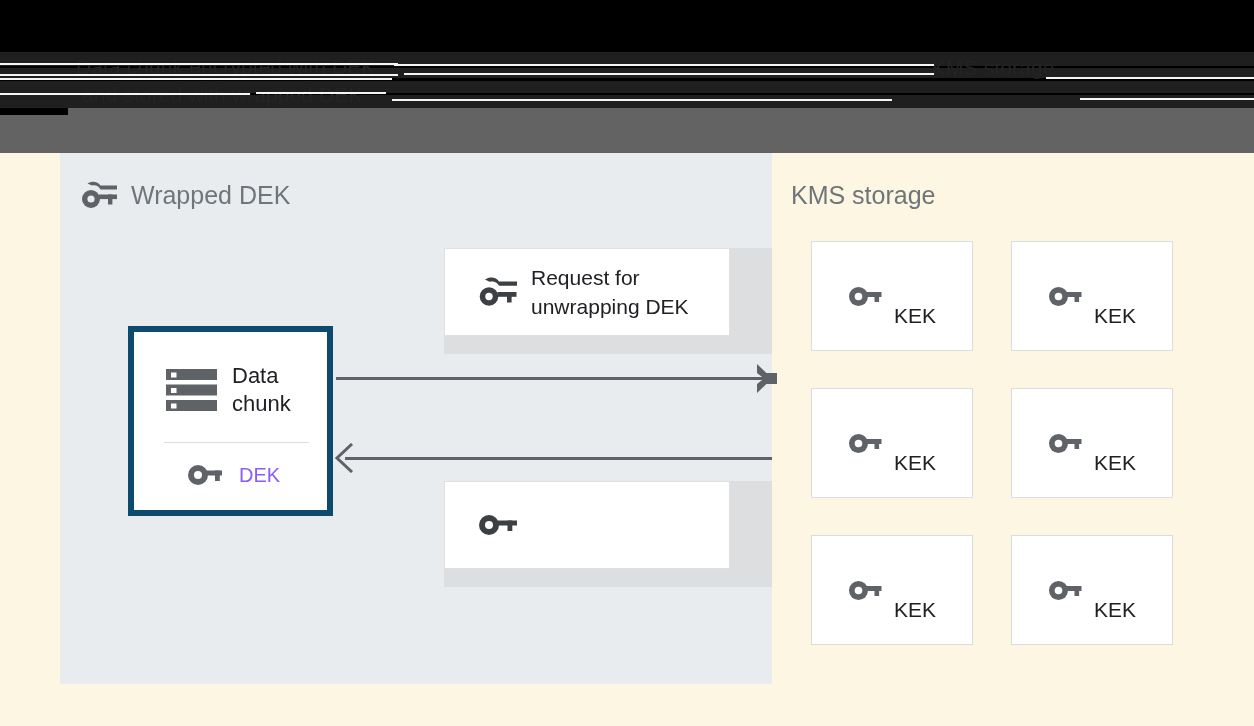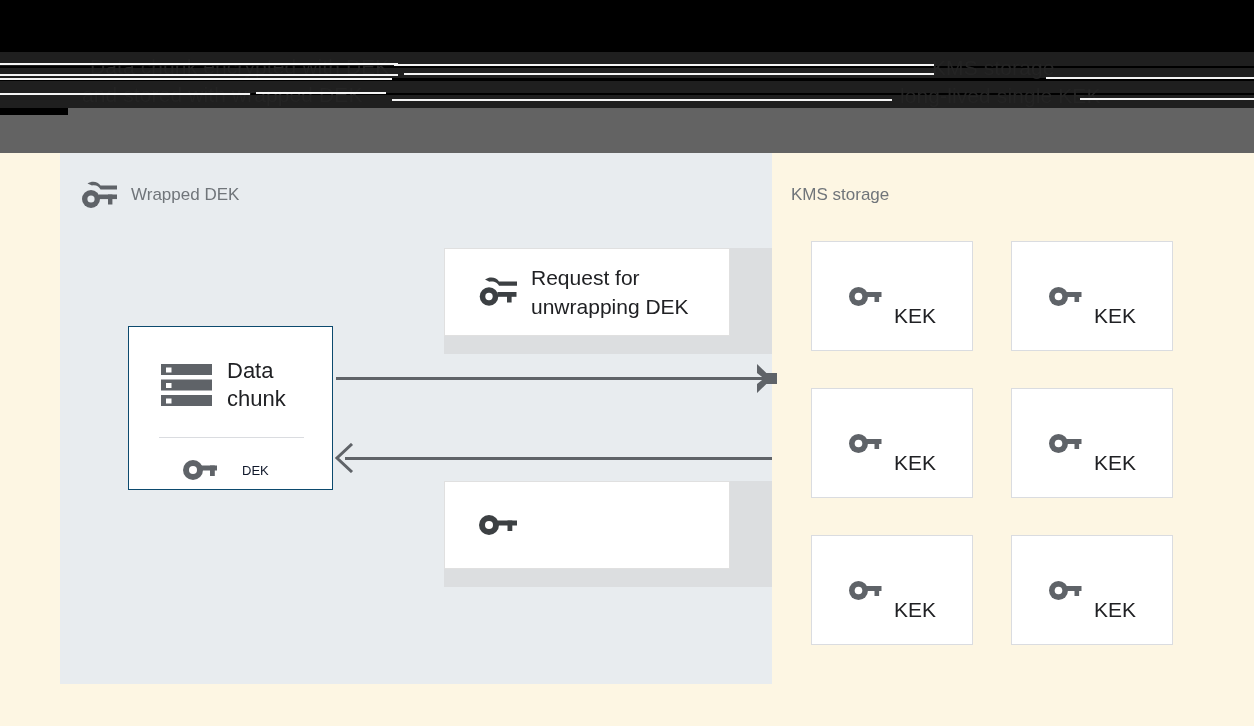--- a/index.html
+++ b/index.html
@@ -43,21 +43,21 @@
   .hs4 { top: 43px; height: 13px; }
 
   .header-text {
     position: absolute;
     color: #242424;
     font-size: 21px;
     line-height: 26px;
     white-space: nowrap;
     letter-spacing: .1px;
   }
-  .ht-left-1  { left: 90px;  top: 54px; }
+  .ht-left-1  { left: 76px;  top: 54px; }
   .ht-left-2  { left: 82px;  top: 82px; }
   .ht-right-1 { left: 932px; top: 55px; }
   .ht-right-2 { left: 900px; top: 83px; }
 
   .scanline {
     position: absolute;
     background: #f4f4f4;
     height: 2px;
   }
   .sl1 { left: 0;   top: 63px;  width: 398px; }
@@ -96,41 +96,41 @@
   .left-panel {
     position: absolute;
     left: 60px; top: 153px;
     width: 712px; height: 531px;
     background: #e8ecef;
   }
 
   .panel-title {
     position: absolute;
     color: #70757a;
-    font-size: 17px;
+    font-size: 25px;
     line-height: 22px;
     white-space: nowrap;
   }
   .left-title { left: 131px; top: 184px; }
   .right-title { left: 791px; top: 184px; }
 
   
   .icon-wrapped-key-hdr {
     position: absolute;
     left: 79px; top: 180px;
     width: 40px; height: 30px;
   }
 
   
   .data-card {
     position: absolute;
     left: 128px; top: 326px;
-    width: 205px; height: 164px;
+    width: 205px; height: 190px;
     background: #ffffff;
-    border: 1px solid #0c4a6e;
+    border: 6px solid #0c4a6e;
     box-sizing: border-box;
   }
   .data-card-top {
     position: absolute;
     left: 0; top: 30px;
     width: 100%;
     display: flex;
     align-items: center;
   }
   .icon-storage {
@@ -157,23 +157,23 @@
     width: 100%;
     display: flex;
     align-items: center;
   }
   .icon-key-sm {
     width: 36px; height: 26px;
     margin-left: 53px;
     flex: 0 0 auto;
   }
   .dek-label {
-    margin-left: 24px;
-    font-size: 13px;
-    color: #0f172a;
+    margin-left: 16px;
+    font-size: 20px;
+    color: #8b5cf6;
   }
 
   
   .msg-shadow {
     position: absolute;
     background: #dcdee0;
   }
   .msg-shadow-1 { left: 444px; top: 248px; width: 328px; height: 106px; }
   .msg-shadow-2 { left: 444px; top: 481px; width: 328px; height: 106px; }
 
@@ -260,21 +260,20 @@
   <div class="header-band">
     <div class="header-strip hs1"></div>
     <div class="header-strip hs2"></div>
     <div class="header-strip hs3"></div>
     <div class="header-strip hs4"></div>
   </div>
 
   <div class="header-text ht-left-1">Data chunk encrypted with DEK</div>
   <div class="header-text ht-left-2">and stored with wrapped DEK</div>
   <div class="header-text ht-right-1">KMS storage</div>
-  <div class="header-text ht-right-2">long-lived single KEK</div>
 
   <div class="scanline sl1"></div>
   <div class="scanline sl2"></div>
   <div class="scanline sl3"></div>
   <div class="scanline sl4"></div>
   <div class="scanline sl5"></div>
   <div class="scanline sl6"></div>
   <div class="scanline sl7"></div>
   <div class="scanline sl8"></div>
   <div class="scanline sl9"></div>

